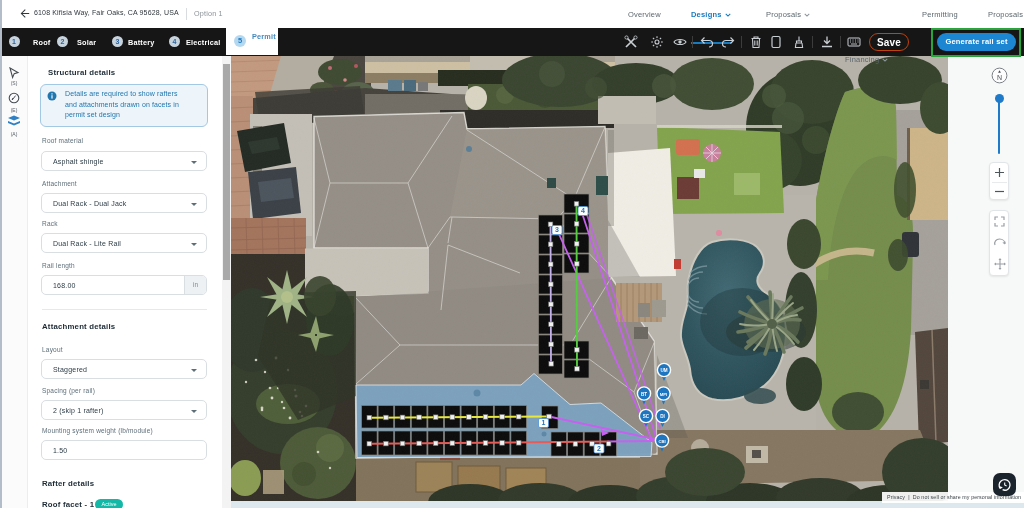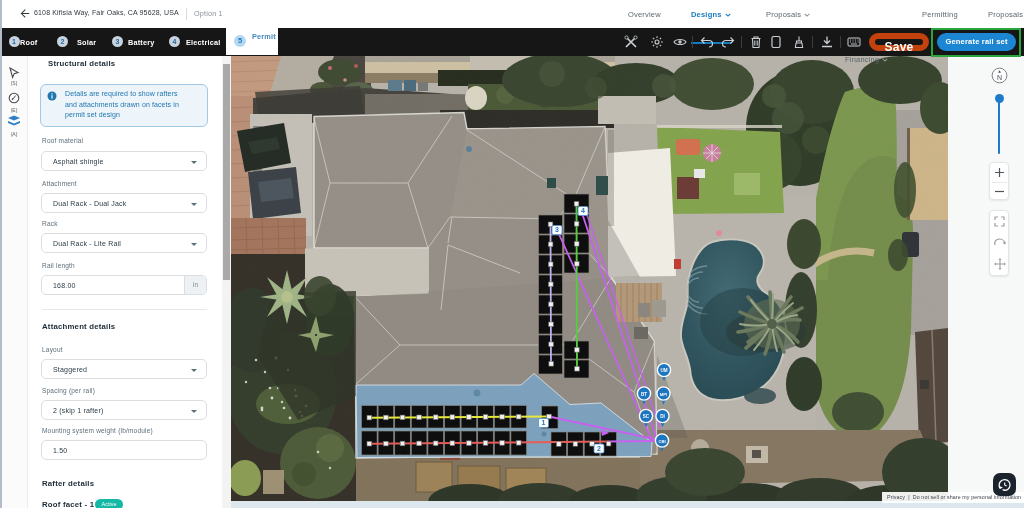--- a/index.html
+++ b/index.html
@@ -17,22 +17,22 @@
   
   #darkbar { position:absolute; left:0; top:28px; width:1024px; height:28px; background:#161616; z-index:29; }
   .slbl { position:absolute; top:10px; color:#fff; font-size:7.3px; font-weight:bold; letter-spacing:0.2px; }
   .stepc { position:absolute; width:11px; height:11px; border-radius:50%; background:#c7d3dd; color:#2c66a0;
            font-size:7px; font-weight:bold; text-align:center; line-height:11px; top:7.5px; }
   #permittab { position:absolute; left:226px; top:28px; width:52px; height:27px; background:#fff; z-index:31; }
   #permittab .stepc { background:#b5d8f1; color:#1c7ac2; left:8px; width:12px; height:12px; line-height:12px; font-size:7.5px; top:7px; }
   #permittab .pl { position:absolute; left:26px; top:4px; color:#4589bc; font-size:7.3px; font-weight:bold; letter-spacing:0.2px; }
   .tbico { position:absolute; top:35px; width:14px; height:14px; z-index:31; }
   .tbsep { position:absolute; top:36px; width:1px; height:12px; background:#3c3c3c; z-index:31; }
-  #savebtn { position:absolute; left:869px; top:33px; width:60px; height:18px; border:6px solid #c2410c;
-             border-radius:9px; color:#fff; font-size:12px; font-weight:bold; text-align:center; line-height:17px; z-index:31; letter-spacing:0.2px;}
+  #savebtn { position:absolute; left:869px; top:33px; width:40px; height:18px; border:1px solid #c2410c;
+             border-radius:9px; color:#fff; font-size:10px; font-weight:bold; text-align:center; line-height:17px; z-index:31; letter-spacing:0.2px;}
   #genbtn { position:absolute; left:937px; top:33px; width:79px; height:18px; background:#1c86d2; border-radius:9px;
             color:#fff; font-size:7.5px; font-weight:bold; text-align:center; line-height:18px; z-index:31; letter-spacing:0.2px; }
   #greenbox { position:absolute; left:931px; top:28px; width:90px; height:29px; border:2px solid #28a63c; z-index:32; }
   
   #rail { position:absolute; left:0; top:56px; width:28px; height:452px; background:#fbfbfc; border-right:1px solid #ededf0; z-index:20; }
   #rail .rlbl { position:absolute; left:0; width:28px; text-align:center; font-size:5px; color:#5a6268; }
   
   #panel { position:absolute; left:29px; top:56px; width:193px; height:452px; background:#fff; z-index:20; overflow:hidden; }
   #panel h3 { font-size:7.8px; font-weight:bold; color:#1c2a35; letter-spacing:0.2px; }
   .flabel { font-size:6.5px; color:#5d6e79; letter-spacing:0.2px; }
@@ -73,21 +73,21 @@
         <path d="M1 1 L4 4 L7 1" stroke="#8d959b" stroke-width="1.4" fill="none"></path>
       </svg></div>
   <div class="nav" style="left:922px;"><span class="lbl">Permitting</span></div>
   <div class="nav" style="left:988px;"><span class="lbl">Proposals</span><svg class="caret" viewBox="0 0 8 5">
         <path d="M1 1 L4 4 L7 1" stroke="#8d959b" stroke-width="1.4" fill="none"></path>
       </svg></div>
 </div>
 
 <div id="darkbar">
   <span class="stepc" style="left:8.5px;">1</span>
-    <span class="slbl" style="left:20px;">Roof</span>
+    <span class="slbl" style="left:33px;">Roof</span>
   <span class="stepc" style="left:57px;">2</span>
     <span class="slbl" style="left:77px;">Solar</span>
   <span class="stepc" style="left:112px;">3</span>
     <span class="slbl" style="left:128px;">Battery</span>
   <span class="stepc" style="left:169px;">4</span>
     <span class="slbl" style="left:186px;">Electrical</span>
 </div>
 <div id="permittab">
     <span class="stepc">5</span>
     <span class="pl">Permit</span>
@@ -147,21 +147,21 @@
     </svg>
   <div class="rlbl" style="top:51px;">(E)</div>
   <svg style="position:absolute;left:7px;top:59px;" width="14" height="13" viewBox="0 0 14 13">
       <path d="M7 0.5 L13 3 L7 5.5 L1 3 Z" fill="#2f80c4"></path>
       <path d="M1 6 L7 8.5 L13 6 L13 8 L7 10.5 L1 8 Z" fill="#2f80c4"></path>
     </svg>
   <div class="rlbl" style="top:75px;">(A)</div>
 </div>
 
 <div id="panel">
-  <h3 style="position:absolute;left:13px;top:3px;padding-left:6px;">Structural details</h3>
+  <h3 style="position:absolute;left:13px;top:12px;padding-left:6px;">Structural details</h3>
   <div style="position:absolute;left:11px;top:28px;width:168px;height:43px;background:#edf5fb;border:1px solid #a3c8e4;border-radius:6px;"></div>
   <svg style="position:absolute;left:18px;top:35px;" width="10" height="10" viewBox="0 0 10 10">
       <circle cx="5" cy="5" r="4.5" fill="#2176ae"></circle>
       <rect x="4.4" y="4.2" width="1.2" height="3.4" fill="#edf5fb"></rect>
       <rect x="4.4" y="2.3" width="1.2" height="1.2" fill="#edf5fb"></rect>
     </svg>
   <div style="position:absolute;left:36px;top:33px;width:142px;font-size:7px;line-height:10.6px;color:#2176ae;letter-spacing:0.1px;">Details are required to show rafters<br>and attachments drawn on facets in<br>permit set design</div>
   <div class="flabel" style="position:absolute;left:13px;top:81px;">Roof material</div>
   <div class="fbox" style="top:95px;">Asphalt shingle<span class="fcaret"></span></div>
   <div class="flabel" style="position:absolute;left:13px;top:124px;">Attachment</div>

